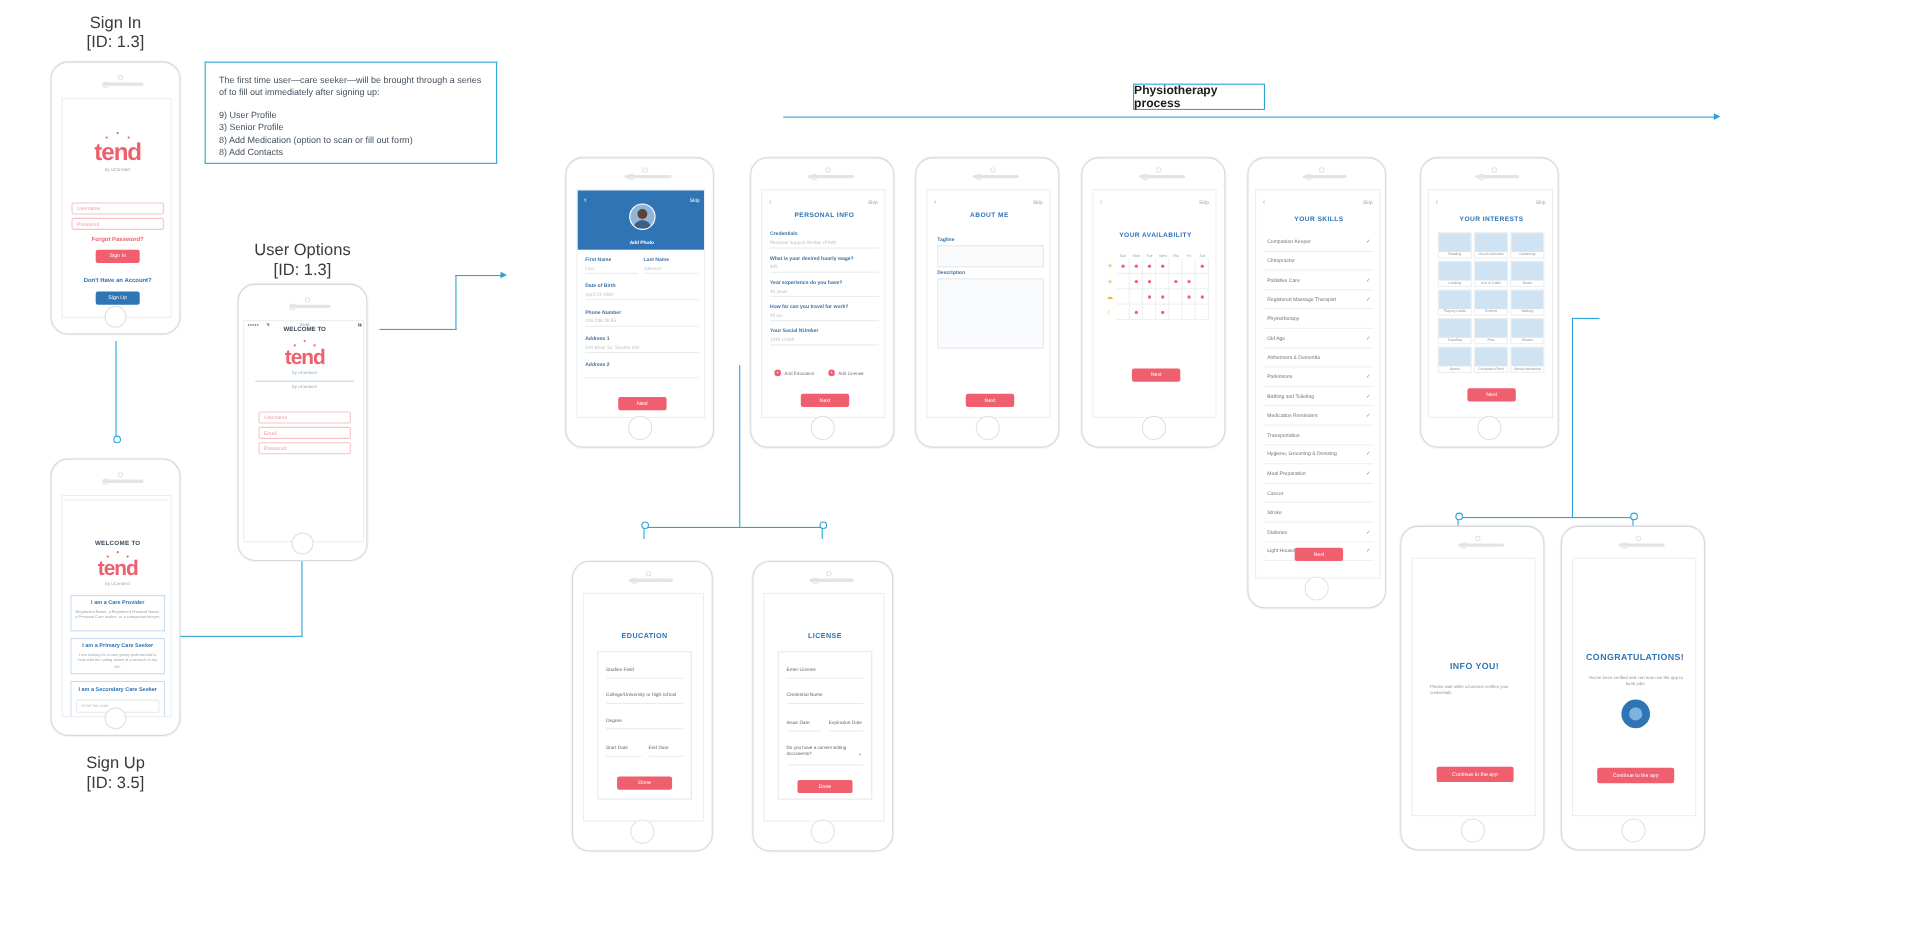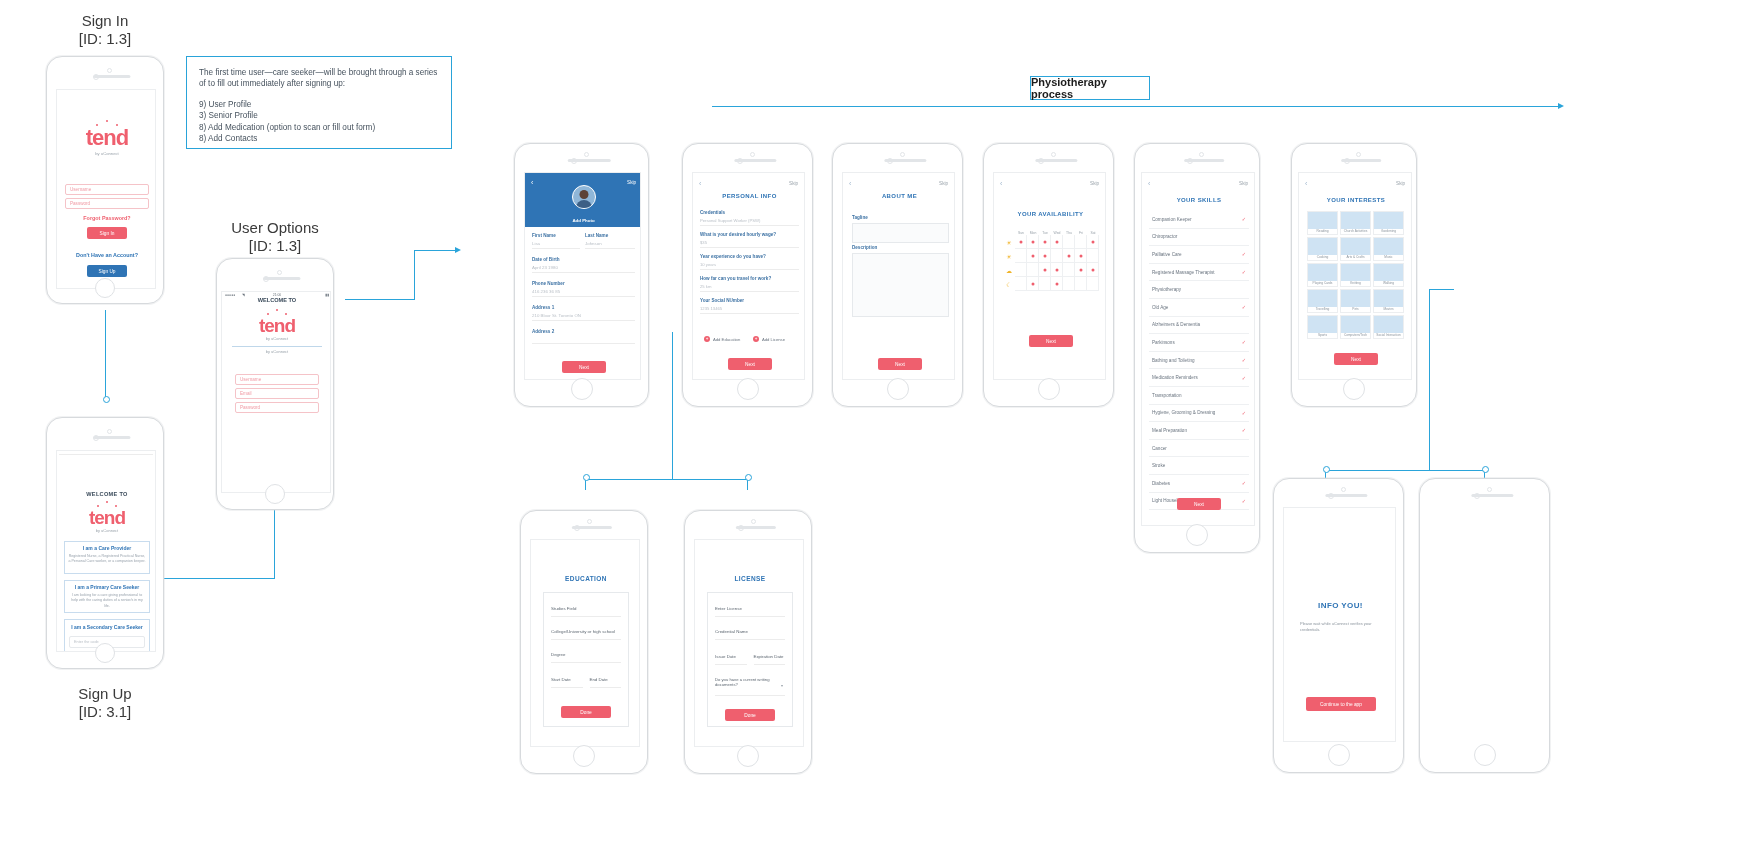--- a/index.html
+++ b/index.html
@@ -108,21 +108,21 @@
 <div class="badge" style="left:1030px;top:76px;width:118px;height:22px;">
   <span>Physiotherapy process</span>
 </div>
 
 <div class="abs flow-label" style="left:40px;top:12px;width:130px;">
   <span>Sign In</span>
   <span class="l2">[ID: 1.3]</span>
 </div>
 <div class="abs flow-label" style="left:40px;top:685px;width:130px;">
   <span>Sign Up</span>
-  <span class="l2">[ID: 3.1]</span>
+  <span class="l2">[ID: 3.5]</span>
 </div>
 <div class="abs flow-label" style="left:210px;top:219px;width:130px;">
   <span>User Options</span>
   <span class="l2">[ID: 1.3]</span>
 </div>
 
 <div class="abs note" style="left:186px;top:56px;width:266px;height:93px;">
   <div style="margin-bottom:9px;">The first time user—care seeker—will be brought through a series of to fill out immediately after signing up:</div>
   <div>9) User Profile</div>
   <div>3) Senior Profile</div>
@@ -715,14 +715,24 @@
       <span>Continue to the app</span>
     </div>
   </div>
   <div class="home" style="bottom:6px;width:20px;height:20px;"></div>
 </div>
 
 <div class="phone" style="left:1419px;top:478px;width:131px;height:295px;">
   <div class="cam" style="left:42%;top:14px;"></div>
   <div class="speaker" style="top:15px;left:56%;"></div>
   <div class="cam2" style="left:52%;top:8px;"></div>
+  <div class="screen" style="left:9px;top:28px;width:113px;height:235px;">
+    <div class="ttl abs" style="left:0;top:85px;width:113px;font-size:8px;">CONGRATULATIONS!</div>
+    <div class="abs" style="left:14px;top:105px;width:86px;font-size:4px;line-height:6px;color:#8b949d;text-align:center;">You've been verified and can now use the app to book jobs.</div>
+    <div class="abs" style="left:0;top:128px;width:113px;">
+      <div class="medal"></div>
+    </div>
+    <div class="abs pink-btn" style="left:22px;top:190px;width:70px;height:14px;font-size:4.8px;">
+      <span>Continue to the app</span>
+    </div>
+  </div>
   <div class="home" style="bottom:6px;width:20px;height:20px;"></div>
 </div>
 
 </body></html>

